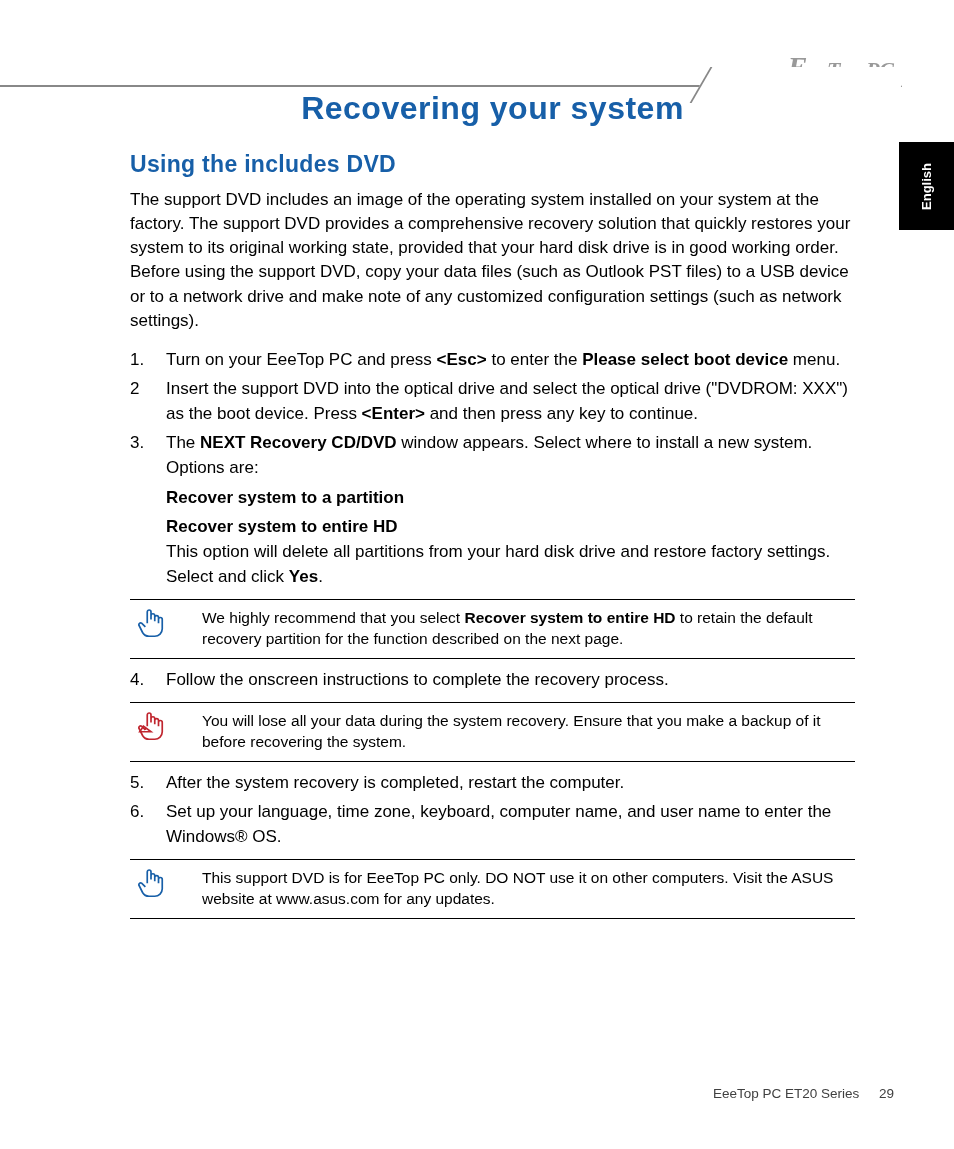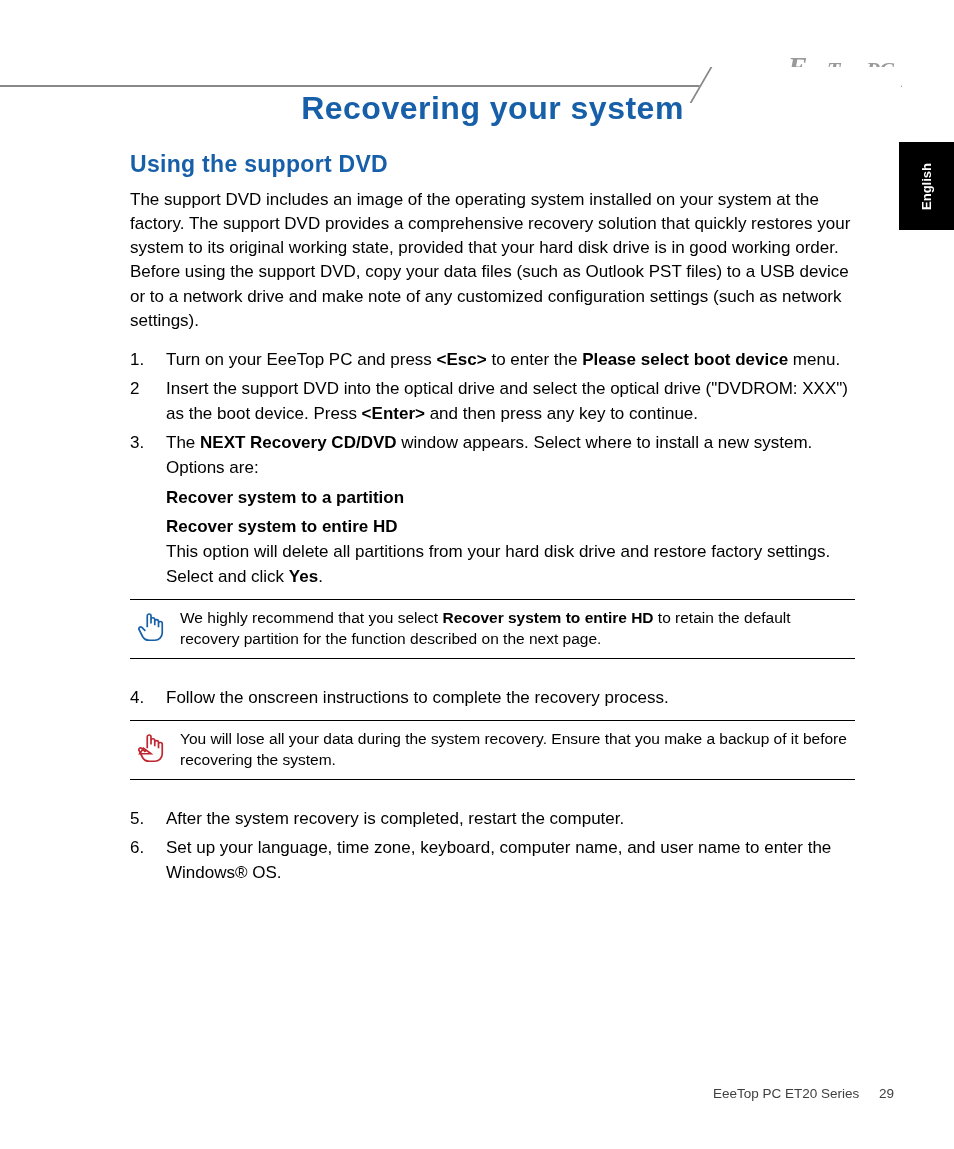--- a/index.html
+++ b/index.html
@@ -97,27 +97,27 @@
     position: absolute;
     left: 0;
     top: 0;
   }
   .subheading {
     font-weight: bold;
     margin-top: 4px;
   }
   .subtext { margin-bottom: 4px; }
   .notebox {
-    margin: 10px 0 26px 0;
+    margin: 10px 0 8px 0;
     border-top: 1px solid #000;
     border-bottom: 1px solid #000;
     padding: 8px 0;
     display: flex;
-    align-items: flex-end;
-    gap: 14px;
+    align-items: flex-start;
+    gap: 36px;
   }
   .notebox .icon {
     width: 30px;
     flex: 0 0 30px;
     margin-left: 6px;
   }
   .notebox .txt {
     font-size: 15.5px;
     line-height: 1.35;
     padding-right: 8px;
@@ -139,21 +139,21 @@
 
 <div class="logo"><span class="e">E</span><span title="EeeTop PC">eeTop PC</span></div>
 <div class="toprule"></div>
 
 <div class="langtab">
     <span>English</span>
   </div>
 
 <div class="content">
   <h1>Recovering your system</h1>
-  <h2>Using the support DVD</h2>
+  <h2>Using the includes DVD</h2>
   <p class="intro">The support DVD includes an image of the operating system installed on your system at the factory. The support DVD provides a comprehensive recovery solution that quickly restores your system to its original working state, provided that your hard disk drive is in good working order. Before using the support DVD, copy your data files (such as Outlook PST files) to a USB device or to a network drive and make note of any customized configuration settings (such as network settings).</p>
 
   <ol>
     <li>
       <span class="num">1.</span>
       <span>Turn on your EeeTop PC and press </span><b>&lt;Esc&gt;</b><span> to enter the </span><b>Please select boot device</b><span> menu.</span>
     </li>
     <li>
       <span class="num">2</span>
       <span>Insert the support DVD into the optical drive and select the optical drive ("DVDROM: XXX") as the boot device. Press </span><b>&lt;Enter&gt;</b><span> and then press any key to continue.</span>
@@ -198,18 +198,26 @@
     <li>
       <span class="num">5.</span>
       <span>After the system recovery is completed, restart the computer.</span>
     </li>
     <li>
       <span class="num">6.</span>
       <span>Set up your language, time zone, keyboard, computer name, and user name to enter the Windows® OS.</span>
     </li>
   </ol>
 
+  <div class="notebox">
+    <div class="icon">
+      <svg viewBox="0 0 32 36" width="30" height="34">
+          <path class="hand-blue" d="M12 4 v12 M12 4 a2 2 0 0 1 4 0 v8 M16 8 a2 2 0 0 1 4 0 v6 M20 10 a2 2 0 0 1 4 0 v6 M24 12 a2 2 0 0 1 4 0 v10 a8 8 0 0 1 -8 8 h-6 a8 8 0 0 1 -7 -4 l-4 -8 a2 2 0 0 1 3 -2 l4 4"></path>
+        </svg>
+    </div>
+    <div class="txt">This support DVD is for EeeTop PC only. DO NOT use it on other computers. Visit the ASUS website at www.asus.com for any updates.</div>
+  </div>
 </div>
 
 <div class="footer">
   <span>EeeTop PC ET20 Series</span>
   <span class="pg">29</span>
 </div>
 
 </body></html>

